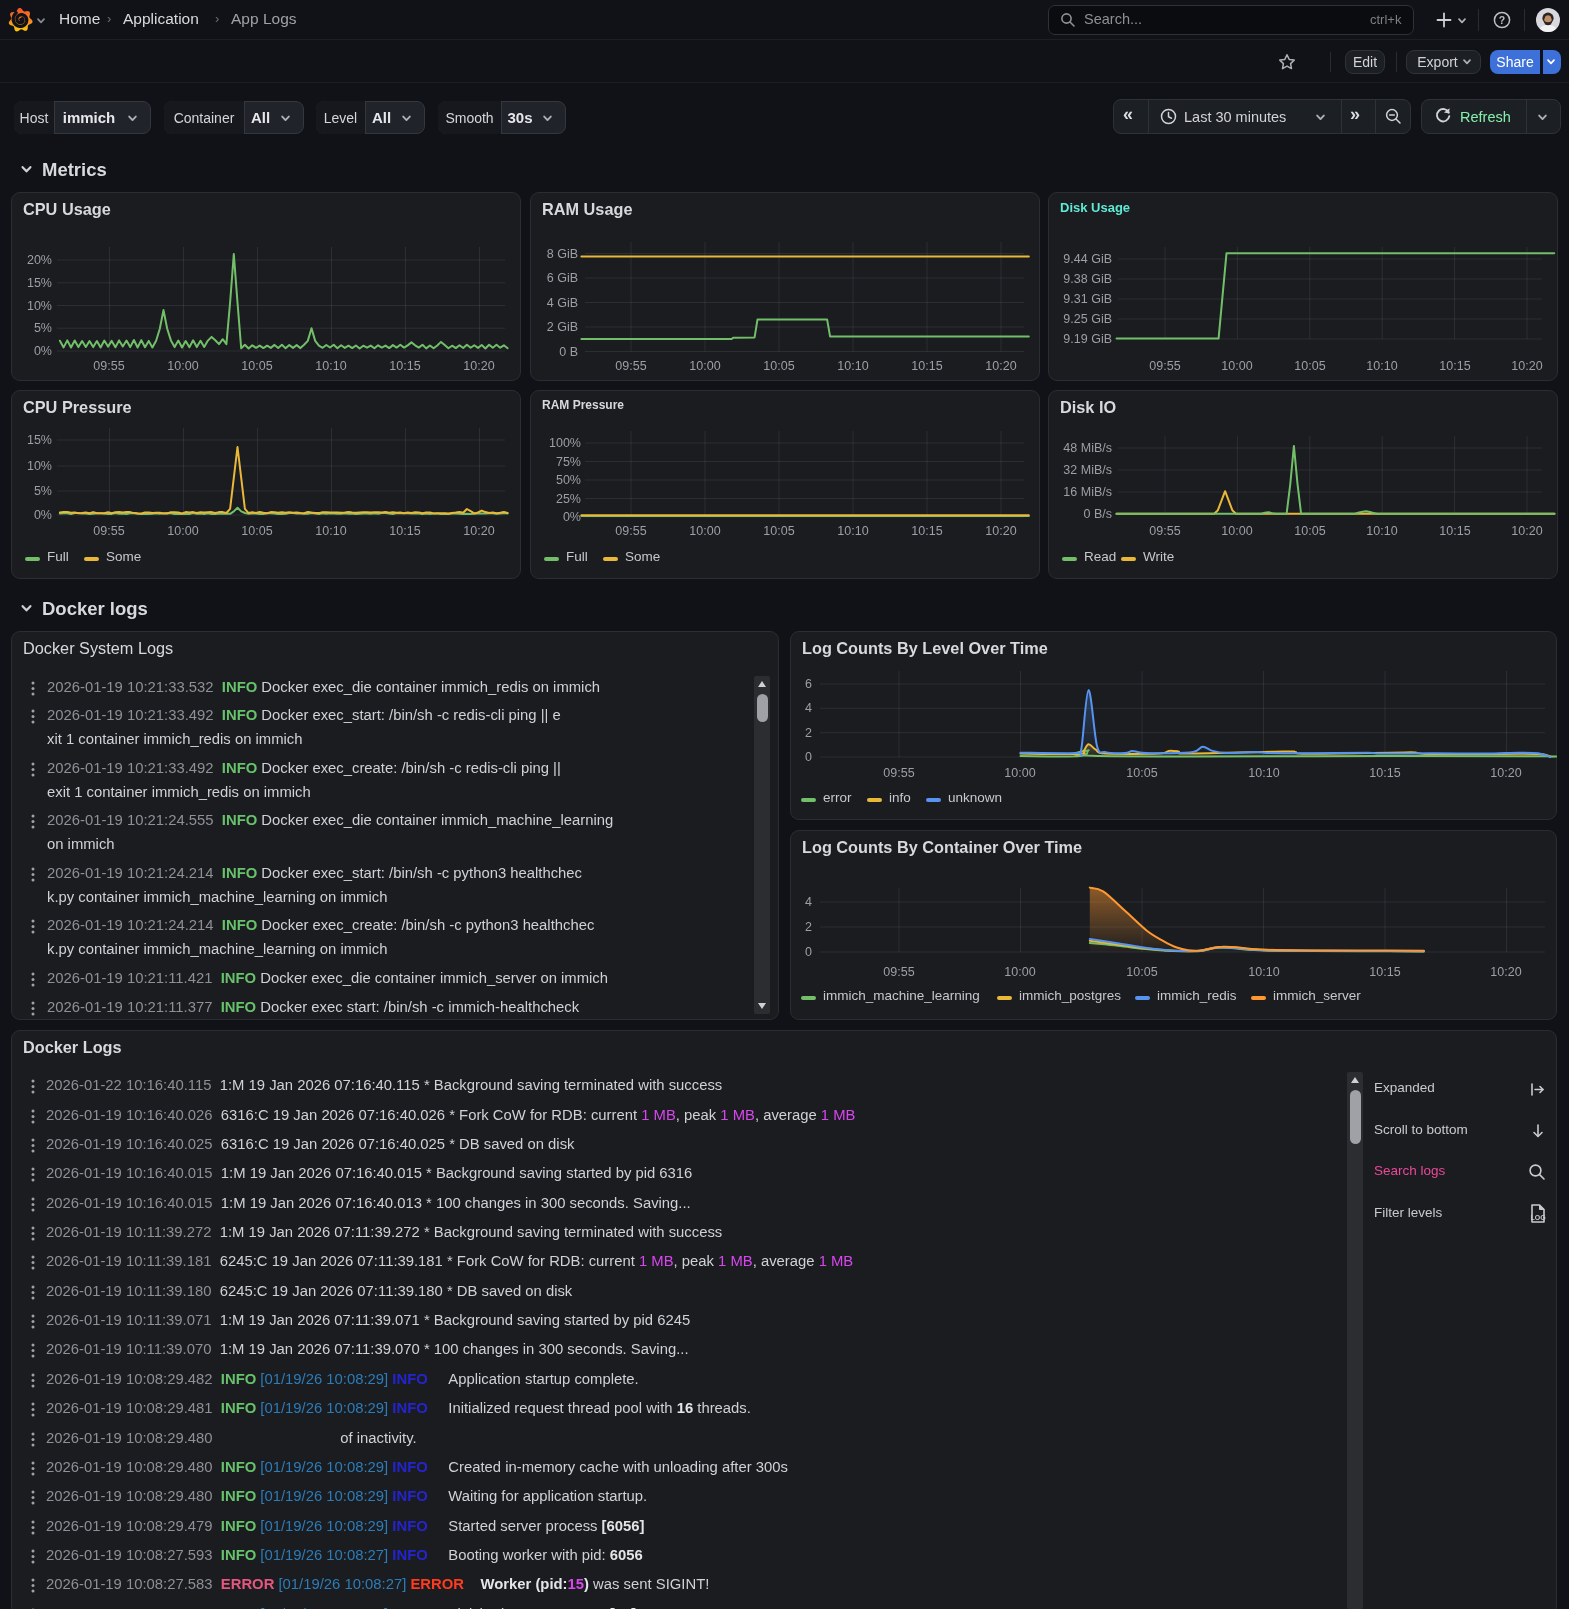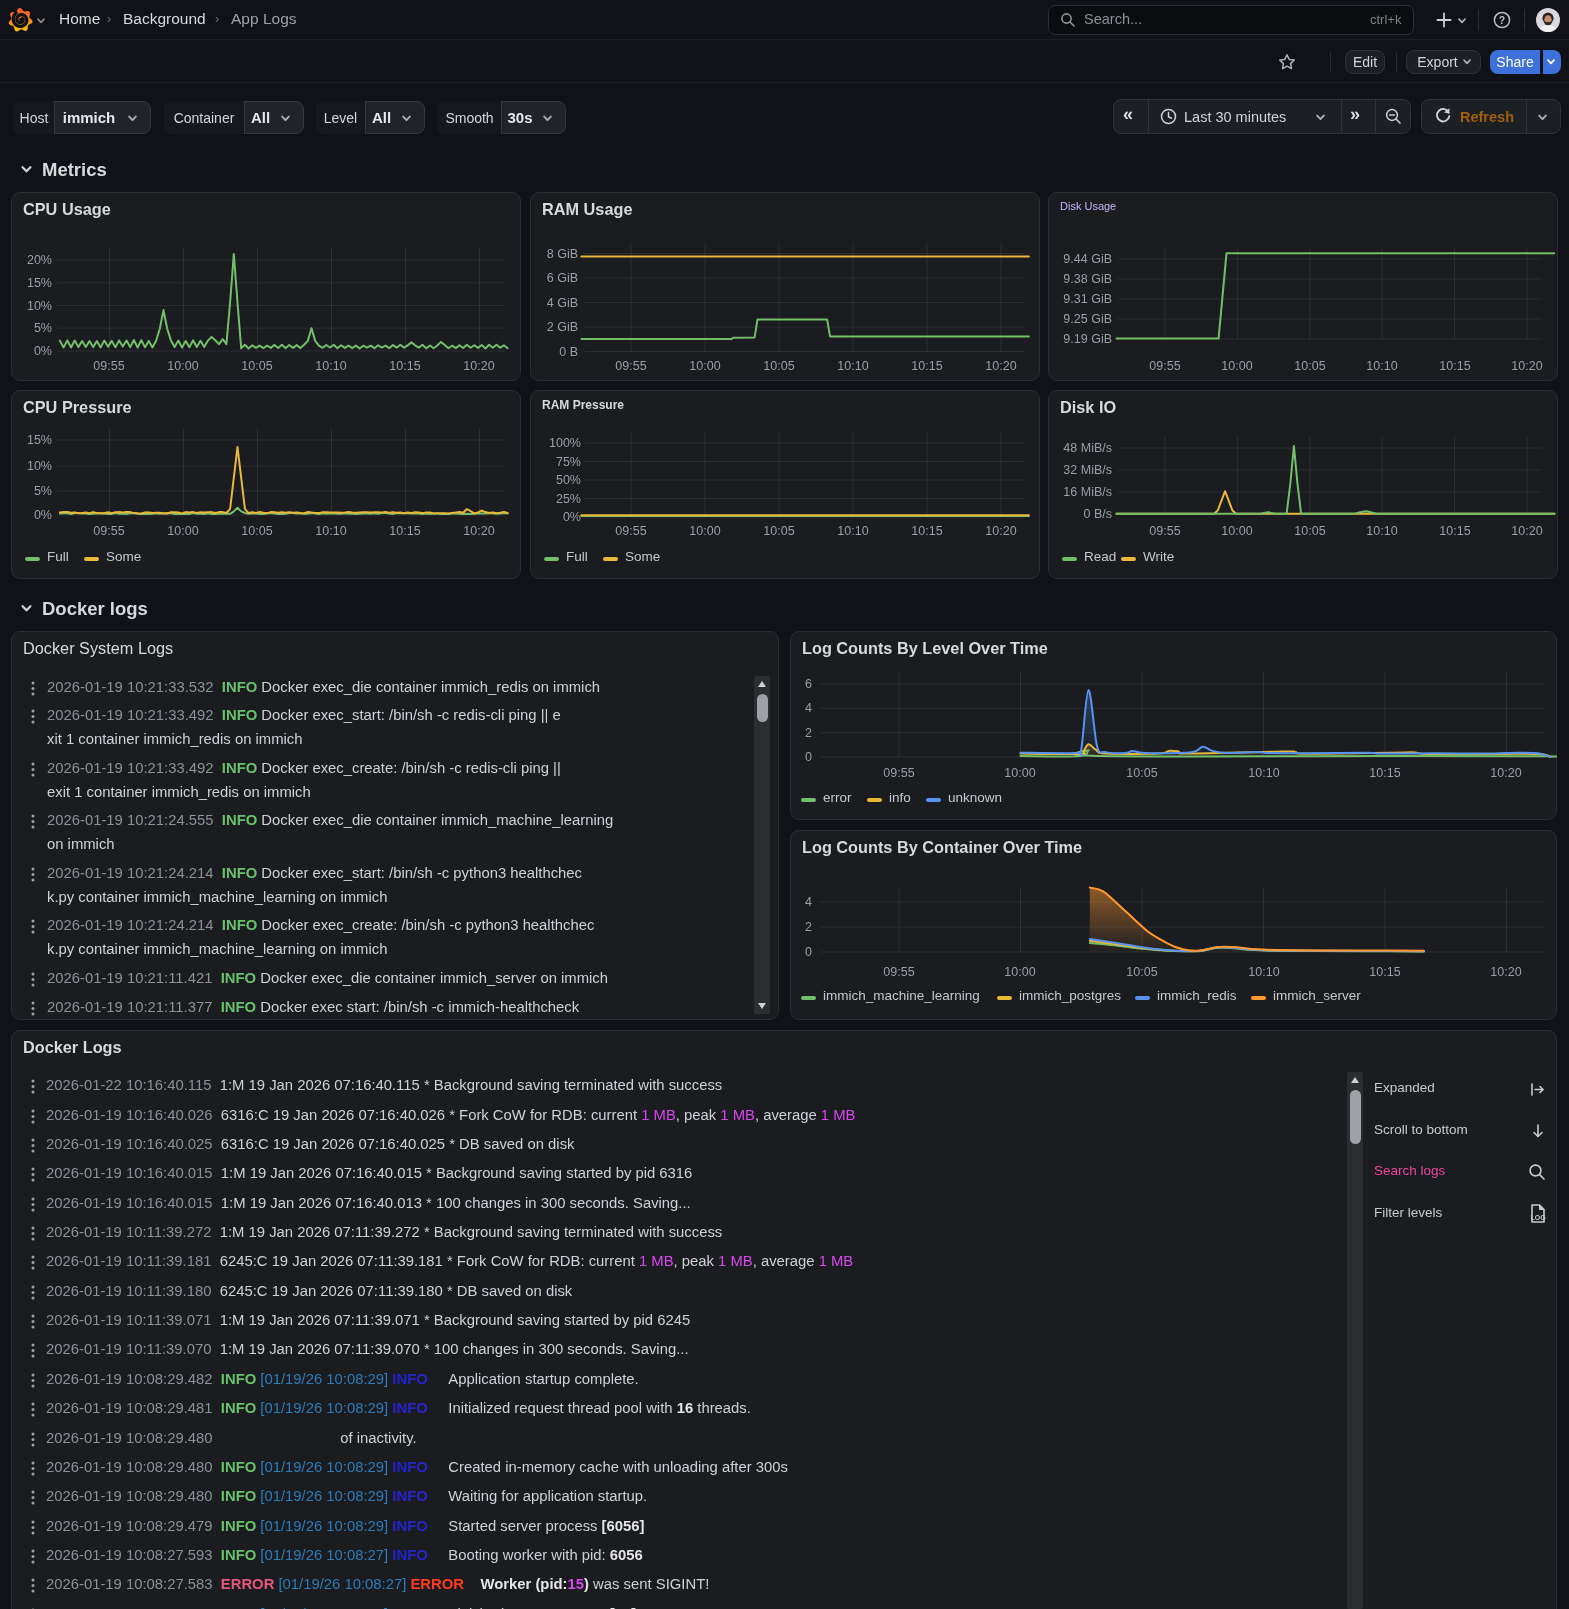--- a/index.html
+++ b/index.html
@@ -35,21 +35,21 @@
     </defs>
     <polygon points="32.0,2.3 33.3,3.1 34.6,4.1 35.8,5.3 36.8,6.6 37.7,7.9 38.6,9.0 39.5,9.9 40.4,10.6 41.4,11.0 42.6,11.1 43.9,11.0 45.3,10.7 46.9,10.4 48.6,10.2 50.2,10.2 51.8,10.3 53.3,10.8 54.5,11.5 55.4,12.6 56.0,13.9 56.2,15.4 56.2,17.0 56.0,18.7 55.6,20.3 55.2,21.8 54.9,23.2 54.7,24.5 54.8,25.6 55.1,26.6 55.7,27.6 56.6,28.5 57.7,29.5 58.9,30.6 60.1,31.7 61.2,33.0 62.1,34.4 62.6,35.8 62.8,37.2 62.5,38.5 61.9,39.8 60.9,41.0 59.6,42.0 58.2,42.8 56.7,43.5 55.2,44.2 53.9,44.8 52.8,45.4 52.0,46.2 51.4,47.1 51.0,48.2 50.8,49.5 50.8,50.9 50.7,52.5 50.5,54.2 50.2,55.8 49.7,57.4 48.9,58.7 47.9,59.7 46.7,60.3 45.3,60.6 43.8,60.6 42.2,60.2 40.6,59.6 39.1,58.9 37.7,58.1 36.4,57.5 35.3,57.0 34.1,56.8 33.1,56.9 32.0,57.3 30.9,58.0 29.7,58.9 28.4,59.8 27.0,60.7 25.5,61.5 24.0,62.0 22.5,62.2 21.1,62.1 19.8,61.5 18.7,60.6 17.8,59.4 17.1,57.9 16.6,56.3 16.2,54.7 15.9,53.2 15.6,51.7 15.2,50.5 14.7,49.5 14.0,48.8 13.0,48.2 11.8,47.7 10.3,47.3 8.8,46.9 7.2,46.3 5.7,45.7 4.3,44.8 3.2,43.8 2.5,42.6 2.1,41.3 2.1,39.8 2.5,38.4 3.2,36.9 4.2,35.5 5.2,34.2 6.2,33.0 7.1,31.9 7.9,30.8 8.3,29.8 8.4,28.7 8.3,27.6 7.9,26.3 7.3,25.0 6.7,23.5 6.1,21.9 5.7,20.3 5.5,18.7 5.6,17.2 6.1,15.9 6.9,14.8 8.0,13.9 9.4,13.3 11.0,12.9 12.7,12.8 14.3,12.8 15.9,12.8 17.4,12.9 18.6,12.8 19.7,12.5 20.6,11.9 21.4,11.1 22.2,10.0 22.9,8.7 23.6,7.3 24.5,5.8 25.5,4.5 26.6,3.4 27.9,2.5 29.2,2.1 30.6,2.0 32.0,2.3" fill="url(#glg)"></polygon>
     <circle cx="33" cy="32" r="4.6" fill="#111217"></circle>
     <path d="M36.7 29.5 L37.2 29.9 L37.6 30.3 L37.9 30.9 L38.2 31.4 L38.4 32.1 L38.6 32.8 L38.6 33.5 L38.5 34.3 L38.4 35.0 L38.1 35.8 L37.7 36.5 L37.3 37.2 L36.7 37.8 L36.0 38.4 L35.3 38.9 L34.4 39.3 L33.5 39.6 L32.6 39.8 L31.6 39.9 L30.6 39.8 L29.5 39.7 L28.5 39.3 L27.6 38.9 L26.6 38.3 L25.7 37.5 L25.0 36.7 L24.3 35.8 L23.7 34.7 L23.2 33.6 L22.9 32.4 L22.8 31.1 L22.8 29.8 L23.0 28.5 L23.3 27.2 L23.8 26.0 L24.5 24.7 L25.3 23.6 L26.3 22.6 L27.4 21.7 L28.7 20.9 L30.0 20.3 L31.5 19.8 L33.0 19.5 L34.6 19.4 L36.1 19.5 L37.7 19.9 L39.3 20.4 L40.8 21.1 L42.2 22.0 L43.5 23.1 L44.7 24.3 L45.7 25.7 L46.5 27.3 L47.2 29.0 L47.6 30.7 L47.9 32.5 L47.9 34.4 L47.6 36.3 L47.2 38.1 L46.5 39.9 L45.6 41.6 L44.4 43.2 L43.1 44.7 L41.5 46.0 L39.8 47.1 L37.9 48.0 L36.0 48.7 L33.9 49.1 L31.8 49.2 L29.6 49.1 L27.5 48.8 L25.4 48.1 L23.3 47.2 L21.4 46.1 L19.6 44.7 L18.0 43.0 L16.6 41.2 L15.5 39.2 L14.5 37.0 L13.9 34.7 L13.5 32.3 L13.4 29.9 L13.6 27.5 L14.2 25.1 L15.0 22.7 L16.1 20.5 L17.5 18.3 L19.2 16.4 L21.1 14.7" fill="none" stroke="#111217" stroke-width="8.5" stroke-linecap="round"></path>
   </svg>
 <svg class="abs" style="left:36px;top:16px" width="10" height="10" viewBox="0 0 10 10">
     <path d="M2 3.2 L5 6.4 L8 3.2" fill="none" stroke="#898b91" stroke-width="1.7" stroke-linecap="round" stroke-linejoin="round"></path>
   </svg>
 <div class="abs" style="left:59px;top:10px;font-size:15.5px;font-weight:500;color:#d9dadd">Home</div>
 <div class="abs" style="left:107px;top:11px;font-size:13px;color:#6e7076">›</div>
-<div class="abs" style="left:123px;top:10px;font-size:15.5px;font-weight:500;color:#d9dadd">Background</div>
+<div class="abs" style="left:123px;top:10px;font-size:15.5px;font-weight:500;color:#d9dadd">Application</div>
 <div class="abs" style="left:215px;top:11px;font-size:13px;color:#6e7076">›</div>
 <div class="abs" style="left:231px;top:10px;font-size:15.5px;color:#9fa1a7">App Logs</div>
 <div class="abs" style="left:1048px;top:5px;width:366px;height:30px;background:#0b0c0f;border:1px solid #2e3138;border-radius:7px"></div>
 <svg class="abs" style="left:1060px;top:12px" width="16" height="16" viewBox="0 0 16 16">
 <circle cx="6.5" cy="6.5" r="4.6" fill="none" stroke="#8e9096" stroke-width="1.6"></circle>
 <line x1="10" y1="10" x2="14" y2="14" stroke="#8e9096" stroke-width="1.6" stroke-linecap="round"></line>
   </svg>
 <div class="abs" style="left:1084px;top:11px;font-size:14.5px;color:#8e9096">Search...</div>
 <div class="abs" style="left:1370px;top:12px;font-size:13px;color:#7d7f85">ctrl+k</div>
 <svg class="abs" style="left:1436px;top:12px" width="16" height="16" viewBox="0 0 16 16">
@@ -138,21 +138,21 @@
 <circle cx="7" cy="7" r="5.4" fill="none" stroke="#d2d3d7" stroke-width="1.5"></circle>
 <line x1="4.7" y1="7" x2="9.3" y2="7" stroke="#d2d3d7" stroke-width="1.5" stroke-linecap="round"></line>
 <line x1="11" y1="11" x2="15" y2="15" stroke="#d2d3d7" stroke-width="1.5" stroke-linecap="round"></line>
   </svg>
 <div class="abs" style="left:1421px;top:99px;width:140px;height:35px;background:#1c1f24;border:1px solid #2f3238;border-radius:8px"></div>
 <div class="vdiv" style="left:1526px;top:100px;height:33px;background:#2f3238"></div>
 <svg class="abs" style="left:1434px;top:107px" width="18" height="18" viewBox="0 0 18 18">
 <path d="M14.8 5.6 a6.2 6.2 0 1 0 0.5 3.6" fill="none" stroke="#d2d3d7" stroke-width="1.9" stroke-linecap="round"></path>
 <path d="M15.6 1.2 L15.1 6.5 L9.9 5.4 Z" fill="#d2d3d7"></path>
   </svg>
-<div class="abs" style="left:1460px;top:109px;font-size:14.5px;font-weight:700;color:#a16207">Refresh</div>
+<div class="abs" style="left:1460px;top:109px;font-size:14.5px;font-weight:400;color:#86efac">Refresh</div>
 <svg class="abs" style="left:1537px;top:112px" width="11" height="11" viewBox="0 0 10 10">
     <path d="M2 3.2 L5 6.4 L8 3.2" fill="none" stroke="#aeb0b5" stroke-width="1.7" stroke-linecap="round" stroke-linejoin="round"></path>
   </svg>
 <svg class="abs" style="left:20px;top:163px" width="13" height="13" viewBox="0 0 10 10">
     <path d="M2 3.2 L5 6.4 L8 3.2" fill="none" stroke="#d0d1d5" stroke-width="1.7" stroke-linecap="round" stroke-linejoin="round"></path>
   </svg>
 <div class="sechdr" style="left:42px;top:159px">Metrics</div>
 <div class="panel" style="left:11px;top:192px;width:510px;height:189px"></div>
 <div class="abs" style="left:23px;top:200px;font-size:16.3px;font-weight:600;color:#d8d9dd">CPU Usage</div>
 <div class="abs" style="left:11px;top:192px">
@@ -206,21 +206,21 @@
       <text x="175" y="178" text-anchor="middle" class="ax">10:00</text>
       <text x="249" y="178" text-anchor="middle" class="ax">10:05</text>
       <text x="323" y="178" text-anchor="middle" class="ax">10:10</text>
       <text x="397" y="178" text-anchor="middle" class="ax">10:15</text>
       <text x="471" y="178" text-anchor="middle" class="ax">10:20</text>
       <polyline points="51.4,64.5 498.8,64.5" fill="none" stroke="#eab839" stroke-width="2.0" stroke-linejoin="round" stroke-linecap="round"></polyline>
       <polyline points="51.4,147.0 201.6,147.0 203.1,145.7 224.6,145.4 227.5,127.4 297.1,127.4 300.1,144.6 498.8,144.6" fill="none" stroke="#73bf69" stroke-width="2.0" stroke-linejoin="round" stroke-linecap="round"></polyline>
     </svg>
   </div>
 <div class="panel" style="left:1048px;top:192px;width:510px;height:189px"></div>
-<div class="abs" style="left:1060px;top:200px;font-size:11px;font-weight:400;color:#c4b5fd">Disk Usage</div>
+<div class="abs" style="left:1060px;top:200px;font-size:13px;font-weight:700;color:#5eead4">Disk Usage</div>
 <div class="abs" style="left:1048px;top:192px">
     <svg class="chart" width="510" height="189" viewBox="0 0 510 189">
       <line x1="117.0" y1="55" x2="117.0" y2="147" stroke="rgba(204,204,220,0.10)"></line>
       <line x1="189.4" y1="55" x2="189.4" y2="147" stroke="rgba(204,204,220,0.10)"></line>
       <line x1="261.8" y1="55" x2="261.8" y2="147" stroke="rgba(204,204,220,0.10)"></line>
       <line x1="334.2" y1="55" x2="334.2" y2="147" stroke="rgba(204,204,220,0.10)"></line>
       <line x1="406.6" y1="55" x2="406.6" y2="147" stroke="rgba(204,204,220,0.10)"></line>
       <line x1="479.0" y1="55" x2="479.0" y2="147" stroke="rgba(204,204,220,0.10)"></line>
       <line x1="70" y1="67.0" x2="494" y2="67.0" stroke="rgba(204,204,220,0.10)"></line>
       <line x1="70" y1="87.0" x2="494" y2="87.0" stroke="rgba(204,204,220,0.10)"></line>

